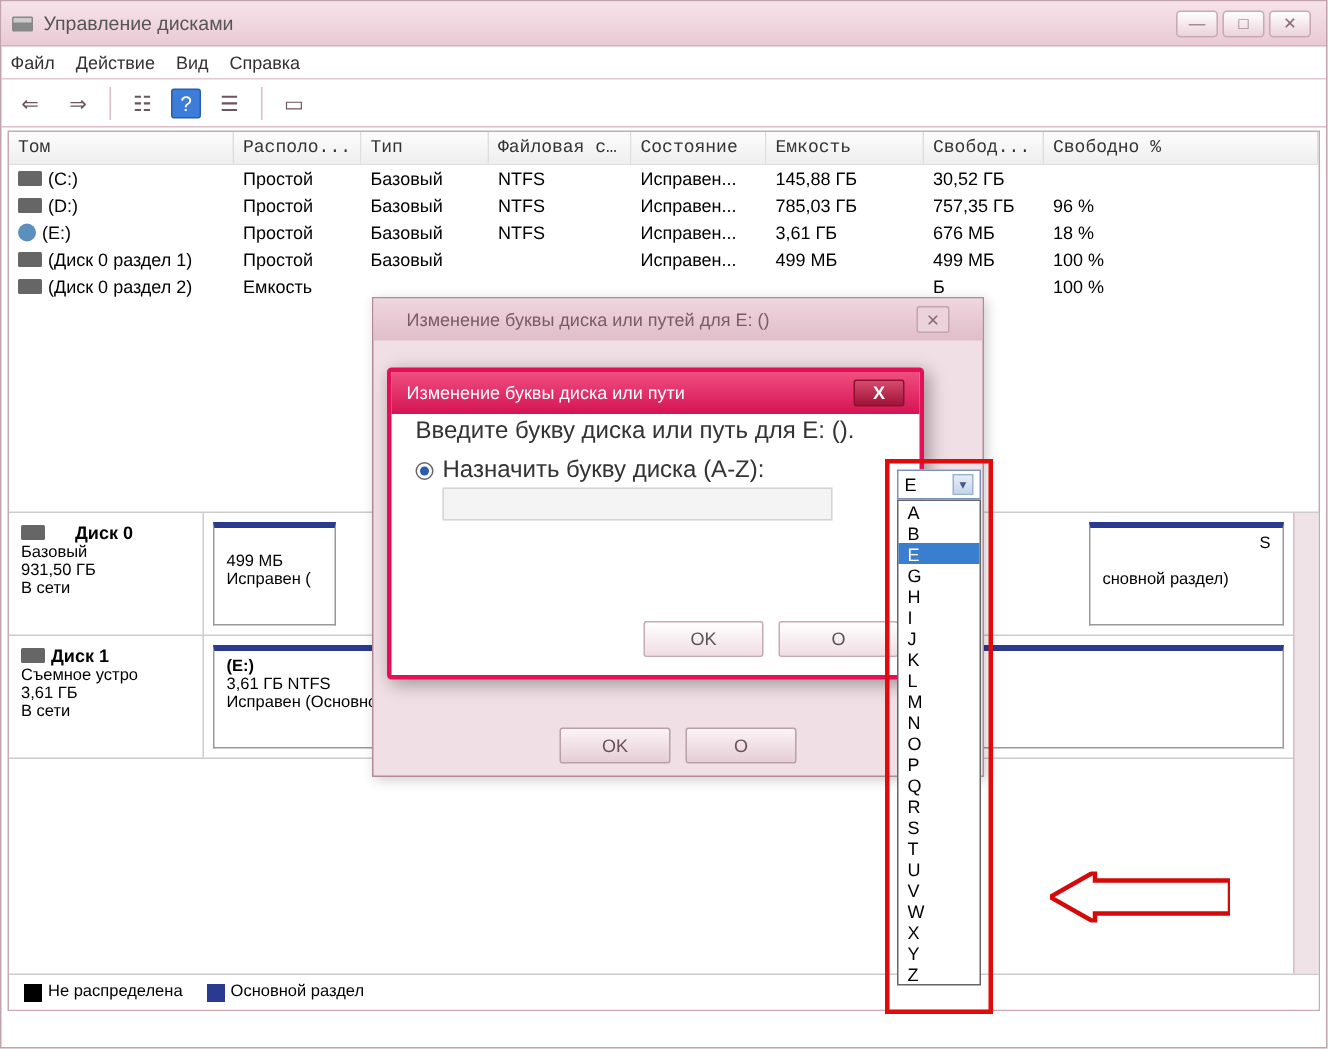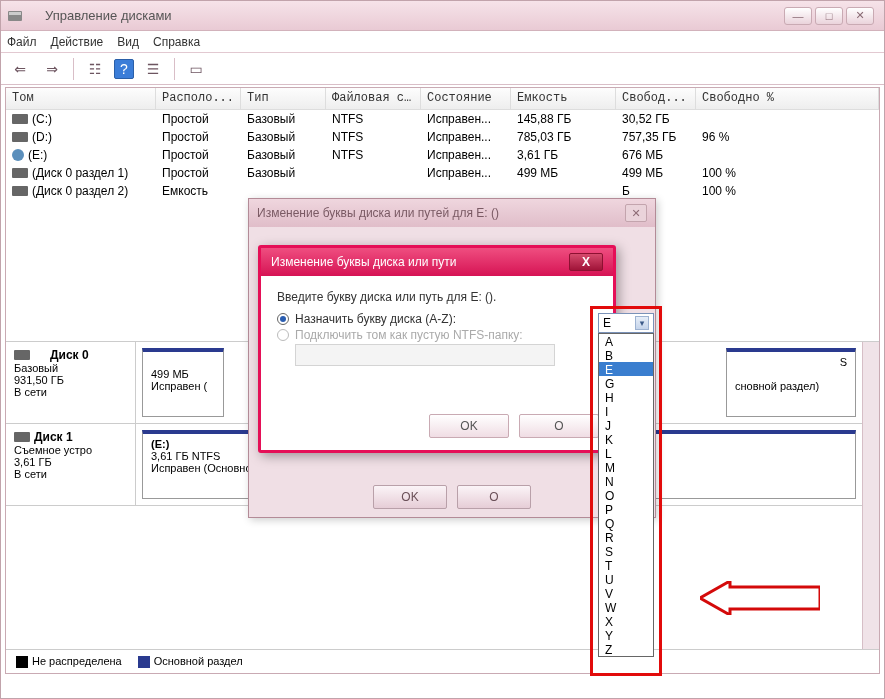--- a/index.html
+++ b/index.html
@@ -17,21 +17,20 @@
   position: absolute; inset: 0;
   background: #fff;
   border: 1px solid #c1a3ab;
 }
 .titlebar {
   height: 30px;
   background: linear-gradient(#f6e3e9, #e9cad4);
   border-bottom: 1px solid #d2b2bb;
   display: flex; align-items: center;
   padding: 0 6px;
-  gap: 16px;
 }
 .titlebar .appicon { width:16px; height:16px; margin-right:6px; }
 .titlebar .title { color:#555; font-size:13px; flex:1; }
 .winbtns { display:flex; gap:3px; margin-right:4px; }
 .winbtn {
   width:28px; height:18px;
   border:1px solid #c9aab3;
   background:linear-gradient(#fff,#ead3db);
   border-radius:3px;
   display:flex;align-items:center;justify-content:center;
@@ -89,21 +88,21 @@
 .dlg-bg {
   position:absolute;
   top:198px; left:248px;
   width:408px; height:320px;
   background:#f0dfe5;
   border:1px solid #b38b97;
   box-shadow:2px 2px 8px rgba(0,0,0,.2);
 }
 .dlg-bg .dtitle {
   height:28px;background:linear-gradient(#efd6de,#e0bdc9);
-  display:flex;align-items:center;padding:0 8px;color:#7a5a64;font-size:12px;
+  display:flex;align-items:center;padding:0 22px;color:#7a5a64;font-size:12px;
 }
 .dlg-bg .dclose{margin-left:auto;width:22px;height:18px;border:1px solid #c3a4ad;border-radius:2px;background:#ead3da;display:flex;align-items:center;justify-content:center;font-size:11px;color:#8d6b75}
 .dlg-bg .dbody{position:absolute;bottom:8px;left:0;right:0;display:flex;justify-content:center;gap:10px}
 .dlg-bg .btn{width:74px;height:24px;border:1px solid #b9a0a9;background:linear-gradient(#fbf4f7,#e6cdd6);border-radius:2px;display:flex;align-items:center;justify-content:center;color:#6b5058}
 
 
 .dlg-fg {
   position:absolute;
   top:245px; left:258px;
   width:358px; height:208px;
@@ -118,21 +117,21 @@
   background:linear-gradient(#ef4e80,#d61354);
   color:#fff;font-size:12px;
   display:flex;align-items:center;padding:0 10px;
 }
 .dlg-fg .dclose{
   margin-left:auto;width:34px;height:18px;border-radius:2px;
   background:linear-gradient(#d64a6d,#a01338);
   border:1px solid #8d1031;
   color:#fff;display:flex;align-items:center;justify-content:center;font-weight:bold;font-size:12px;
 }
-.dlg-fg .dbody{ padding:14px 16px; font-size:12px; color:#333;}
+.dlg-fg .dbody{ padding:3px 16px; font-size:16px; color:#333;}
 .radio-row{display:flex;align-items:center;gap:6px;margin:2px 0}
 .radio{width:12px;height:12px;border:1px solid #666;border-radius:50%;display:inline-flex;align-items:center;justify-content:center;background:#fff}
 .radio.sel::after{content:"";width:6px;height:6px;background:#2a5db0;border-radius:50%}
 .radio.dis{border-color:#bbb}
 .disabled{color:#aaa}
 .pathbox{margin-left:18px;width:260px;height:22px;border:1px solid #d4d4d4;background:#f4f4f4}
 .btnrow{position:absolute;bottom:12px;right:14px;display:flex;gap:10px}
 .btn2{width:80px;height:24px;border:1px solid #c9aab3;background:linear-gradient(#fff,#f0dde4);border-radius:2px;display:flex;align-items:center;justify-content:center;color:#555}
 
 
@@ -242,20 +241,21 @@
           <div class="c0">
             <span class="diskicon cd"></span>
             <span>(E:)</span>
           </div>
           <div class="c1">Простой</div>
           <div class="c2">Базовый</div>
           <div class="c3">NTFS</div>
           <div class="c4">Исправен...</div>
           <div class="c5">3,61 ГБ</div>
           <div class="c6">676 МБ</div>
+          <div class="c7">18 %</div>
         </div>
         <div class="row">
           <div class="c0">
             <span class="diskicon "></span>
             <span>(Диск 0 раздел 1)</span>
           </div>
           <div class="c1">Простой</div>
           <div class="c2">Базовый</div>
           <div class="c3"></div>
           <div class="c4">Исправен...</div>
@@ -346,24 +346,20 @@
   <div class="dtitle">
     <span>Изменение буквы диска или пути</span>
     <div class="dclose">X</div>
   </div>
   <div class="dbody">
     <div style="margin-bottom:8px">Введите букву диска или путь для E: ().</div>
     <div class="radio-row">
       <span class="radio sel"></span>
       <span>Назначить букву диска (A-Z):</span>
     </div>
-    <div class="radio-row disabled">
-      <span class="radio dis"></span>
-      <span>Подключить том как пустую NTFS-папку:</span>
-    </div>
     <div class="pathbox"></div>
   </div>
   <div class="btnrow">
     <div class="btn2">OK</div>
     <div class="btn2">О</div>
   </div>
 </div>
 
 <div class="ddred"></div>
 

